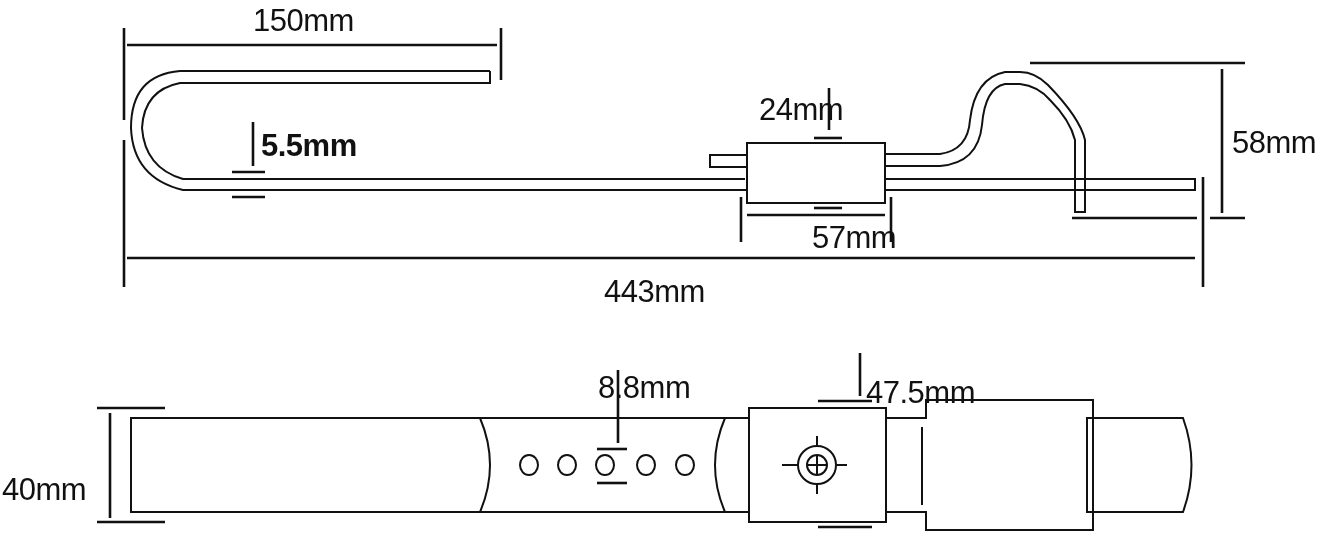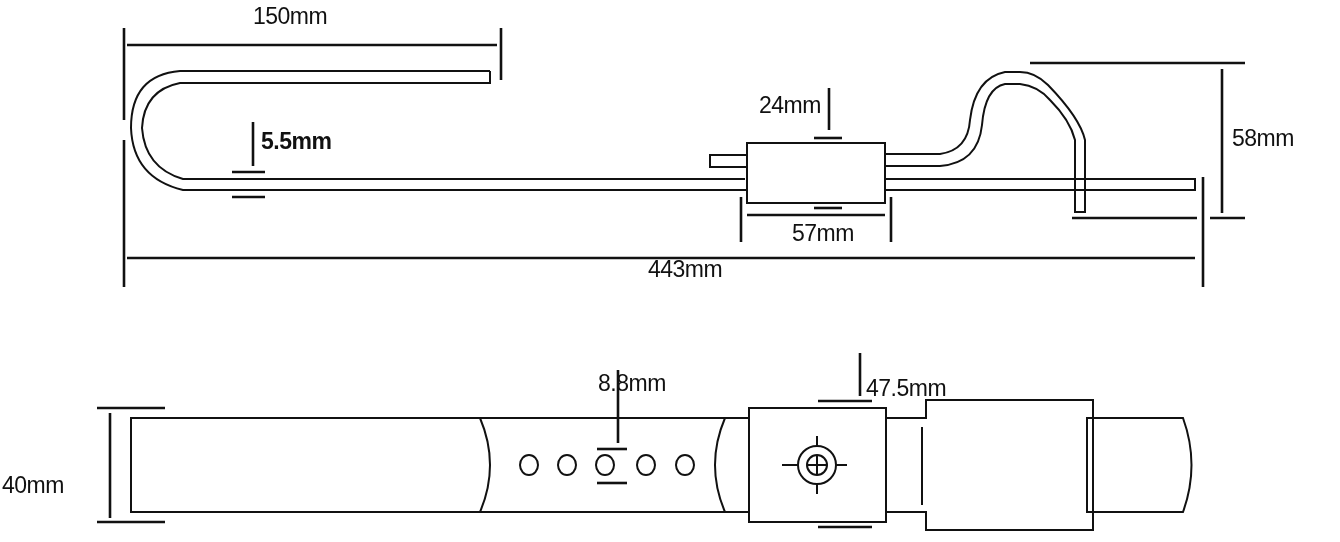--- a/index.html
+++ b/index.html
@@ -1,21 +1,21 @@
 <!DOCTYPE html>
 <html><head>
 <meta charset="utf-8">
 <style>
   html, body { margin: 0; padding: 0; background: #ffffff; }
   body { width: 1340px; height: 542px; overflow: hidden; position: relative; font-family: "Liberation Sans", sans-serif; }
   svg { position: absolute; left: 0; top: 0; }
   .ln { stroke: #111; fill: none; stroke-width: 2; }
   .dim { stroke: #111; fill: none; stroke-width: 2.6; }
   .fill { fill: #fff; stroke: #111; stroke-width: 2; }
-  .lbl { position: absolute; font-size: 23px; color: #111; line-height: 1; white-space: nowrap; letter-spacing: -0.5px; }
+  .lbl { position: absolute; font-size: 31px; color: #111; line-height: 1; white-space: nowrap; letter-spacing: -0.5px; }
 </style>
 </head>
 <body>
 
 <svg width="1340" height="542" viewBox="0 0 1340 542">
 
   <g>
 
     <path class="ln" d="M490 71 L180 71 Q131 75 131 128 Q133 178 183 190 L1195 190 L1195 179 L885 179"></path>
 
@@ -95,18 +95,18 @@
 
     <line class="dim" x1="860" y1="353" x2="860" y2="396"></line>
     <line class="dim" x1="818" y1="401" x2="872" y2="401"></line>
     <line class="dim" x1="818" y1="527" x2="872" y2="527"></line>
   </g>
 </svg>
 
 <span class="lbl" style="left:253px;top:5px;">150mm</span>
 <span class="lbl" style="left:261px;top:130px;font-weight:bold;">5.5mm</span>
 <span class="lbl" style="left:759px;top:94px;">24mm</span>
-<span class="lbl" style="left:792px;top:222px;">57mm</span>
-<span class="lbl" style="left:604px;top:258px;margin-left:44px;">443mm</span>
+<span class="lbl" style="left:812px;top:222px;">57mm</span>
+<span class="lbl" style="left:604px;top:276px;">443mm</span>
 <span class="lbl" style="left:1232px;top:127px;">58mm</span>
 <span class="lbl" style="left:2px;top:474px;">40mm</span>
 <span class="lbl" style="left:598px;top:372px;">8.8mm</span>
 <span class="lbl" style="left:866px;top:377px;">47.5mm</span>
 
 </body></html>

